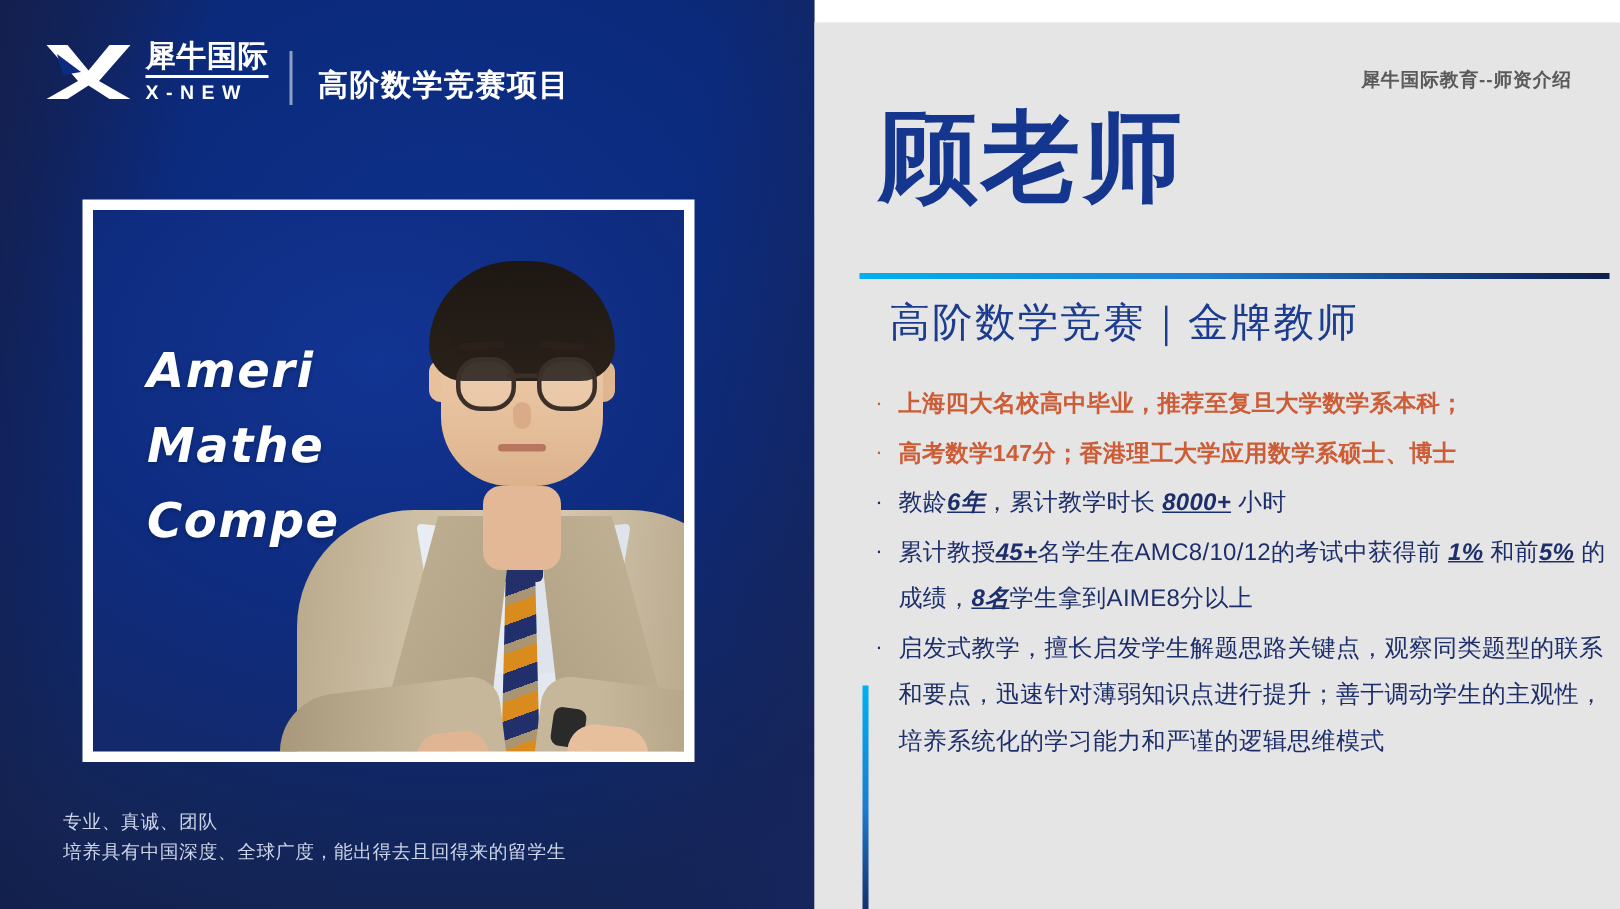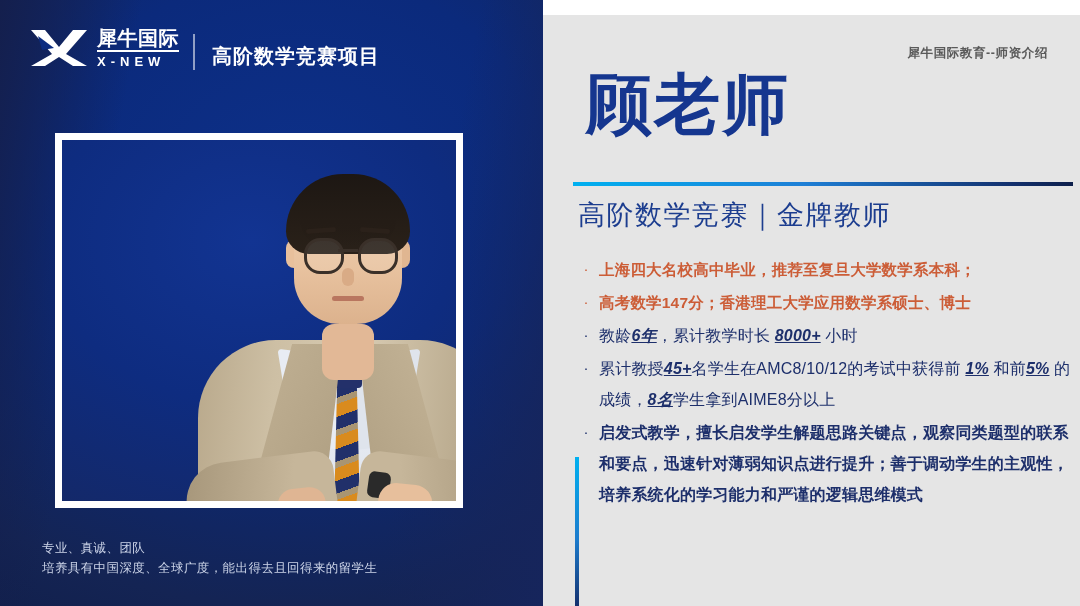--- a/index.html
+++ b/index.html
@@ -102,30 +102,30 @@
   .p-watch{position:absolute;left:186px;top:344px;width:22px;height:26px;background:#2a2a2a;border-radius:6px;transform:rotate(8deg);}
 
   .left-foot{position:absolute;left:42px;bottom:28px;color:#ccd4e8;font-size:12.5px;line-height:20px;letter-spacing:.4px;}
 
   
   .right-panel{position:absolute;left:543px;top:0;width:537px;height:606px;background:#e5e5e5;margin-top:15px;}
   .rp-header{position:absolute;right:32px;top:30px;color:#5a5a5a;font-size:12.5px;font-weight:bold;letter-spacing:.6px;}
   .rp-title{position:absolute;left:43px;top:58px;color:#15368f;font-size:66px;font-weight:bold;letter-spacing:2px;line-height:62px;}
   .rp-rule{position:absolute;left:30px;top:167px;width:500px;height:4px;
     background:linear-gradient(90deg,#00b0f0 0%,#1e7fd6 46%,#13306d 88%,#0d1f4b 100%);}
-  .rp-sub{position:absolute;left:35px;top:182px;color:#1c3d8f;font-size:27px;letter-spacing:1.5px;}
+  .rp-sub{position:absolute;left:50px;top:182px;color:#1c3d8f;font-size:27px;letter-spacing:1.5px;}
 
   .bullets{position:absolute;left:30px;top:239px;width:504px;}
   .bullet{display:flex;align-items:flex-start;margin-bottom:2px;}
   .bullet .dot{flex:0 0 26px;color:#1d2f6b;font-size:15px;line-height:30px;text-align:center;}
   .bullet .btxt{font-size:16px;line-height:30px;color:#1d2f6b;letter-spacing:.2px;}
   .bullet.orange .dot{color:#cc5d37;}
   .bullet.orange .btxt{color:#cc5d37;font-weight:bold;font-size:15.5px;line-height:31px;}
   .bullet.b-stat .btxt{line-height:31px;}
-  .bullet.b-long .btxt{line-height:31px;font-weight:bold;}
+  .bullet.b-long .btxt{line-height:31px;}
   .em{font-style:italic;font-weight:bold;text-decoration:underline;}
 
   .accent-bar{position:absolute;left:575px;top:457px;width:4px;height:149px;
     background:linear-gradient(180deg,#00b0f0 0%,#1c7ccd 55%,#14306e 100%);z-index:3;}
 </style>
 </head>
 <body>
 
 <div class="slide">
 
@@ -140,20 +140,23 @@
       </span>
       <span class="logo-words">
         <span class="logo-cn">犀牛国际</span>
         <span class="logo-en">X-NEW</span>
       </span>
       <span class="logo-divider"></span>
       <span class="logo-tag">高阶数学竞赛项目</span>
     </div>
 
     <div class="photo-inner">
+      <div class="amc-text">Ameri
+Mathe
+Compe</div>
 
       <div class="person">
         <div class="p-body"></div>
         <div class="p-shirt"></div>
         <div class="p-collarL"></div>
         <div class="p-collarR"></div>
         <div class="p-tie"></div>
         <div class="p-knot"></div>
         <div class="p-lapelL"></div>
         <div class="p-lapelR"></div>

